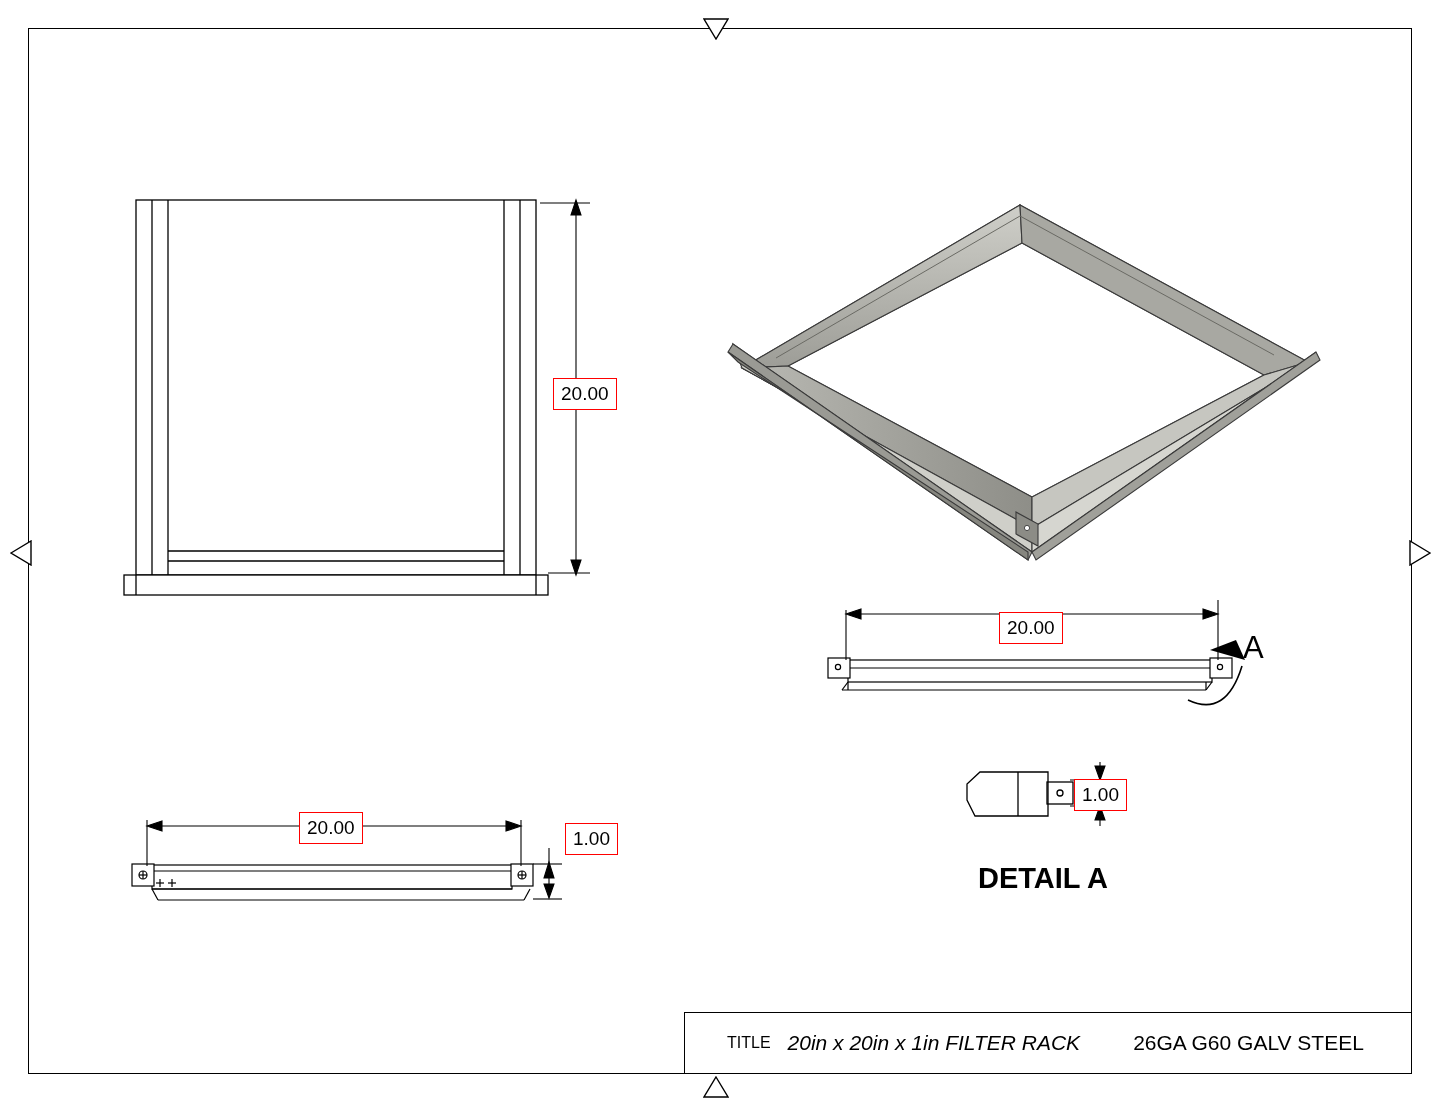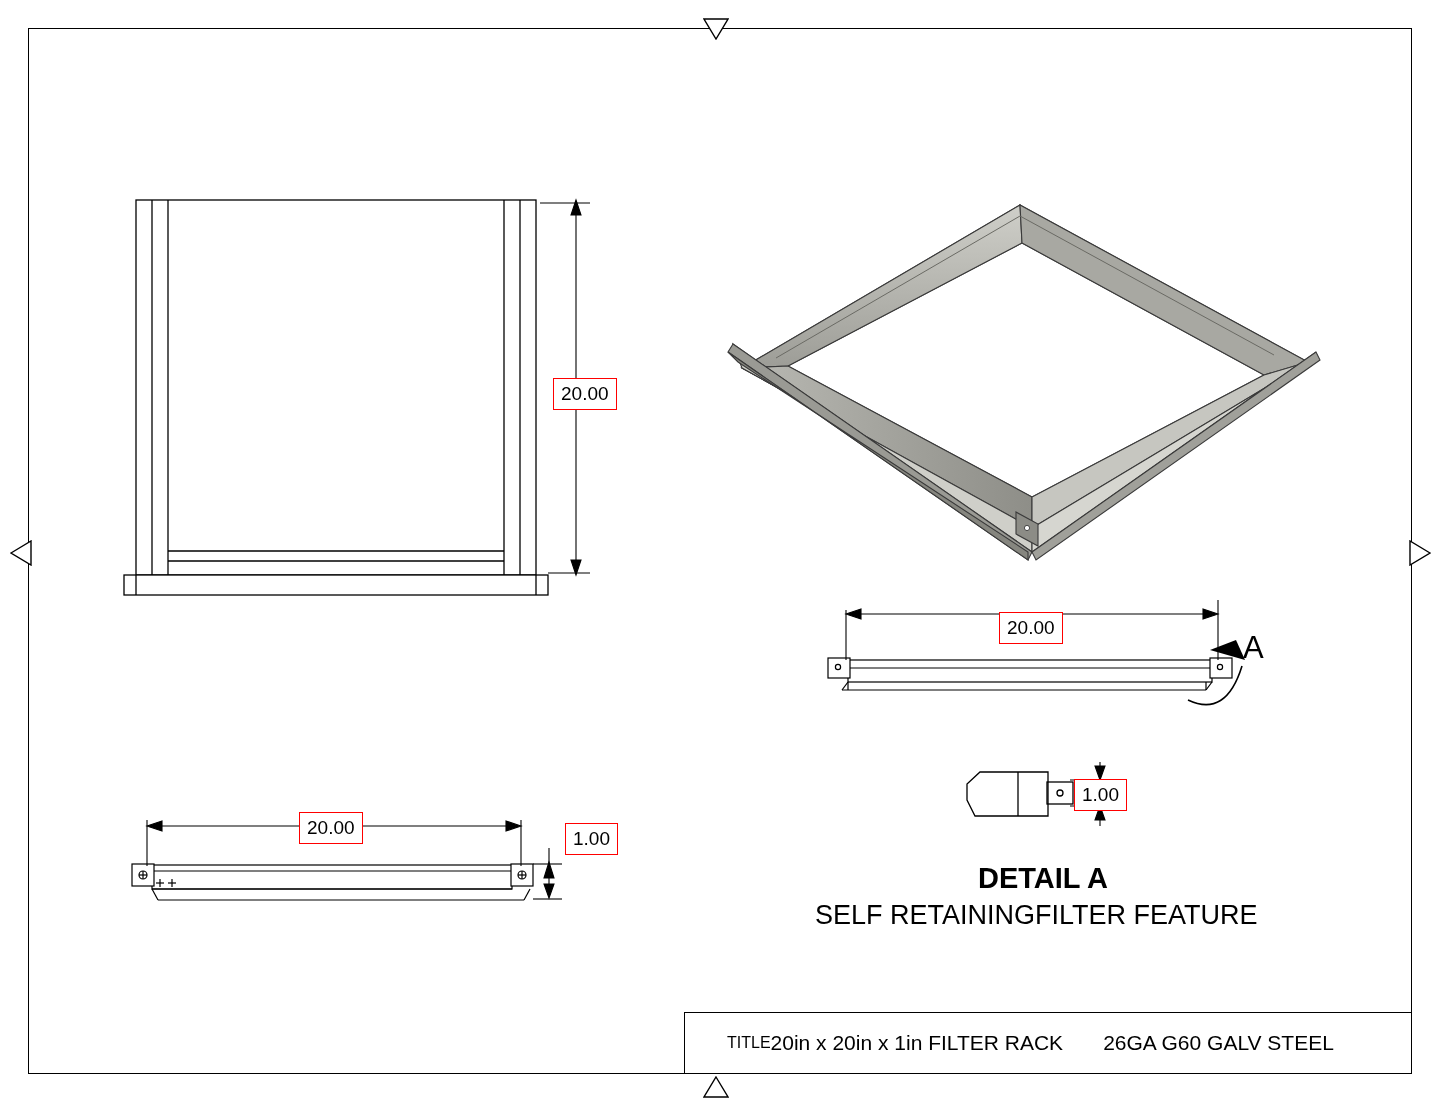--- a/index.html
+++ b/index.html
@@ -79,25 +79,26 @@
     position: absolute;
     left: 0; top: 0;
     width: 100%; height: 100%;
     display: flex;
     align-items: center;
     padding-left: 42px;
     box-sizing: border-box;
   }
   .title-kw {
     font-size: 16px;
-    margin-right: 0;
+    margin-right: 17px;
   }
   .title-main {
     font-size: 21px;
-    margin-right: 40px;
+    margin-right: 53px;
+    font-style: italic;
   }
   .title-mat {
     font-size: 21px;
   }
 
   svg.draw { position: absolute; left: 0; top: 0; overflow: visible; }
 </style>
 </head>
 <body>
 
@@ -292,21 +293,20 @@
 
       <line x1="1100" y1="762" x2="1100" y2="826" stroke="#000000"></line>
       <polygon points="1100,780 1095,766 1105,766"></polygon>
       <polygon points="1100,806 1095,820 1105,820"></polygon>
       <line x1="1070" y1="780" x2="1112" y2="780" stroke="#000000" fill="none"></line>
       <line x1="1070" y1="806" x2="1112" y2="806" stroke="#000000" fill="none"></line>
     </g>
   </svg>
   <div class="dim-box" style="left:1074px; top:779px;">1.00</div>
   <div class="label-text detail-title" style="left:978px; top:862px;font-weight:bold;">DETAIL A</div>
-  <div class="label-text detail-sub" style="left:815px; top:900px;">SELF RETAININGFILTER FEATURE</div>
 
   <div class="title-block">
     <div class="title-row">
       <span class="title-kw">TITLE</span>
       <span class="title-main">20in x 20in x 1in FILTER RACK</span>
       <span class="title-mat">26GA G60 GALV STEEL</span>
     </div>
   </div>
 
 </div>

